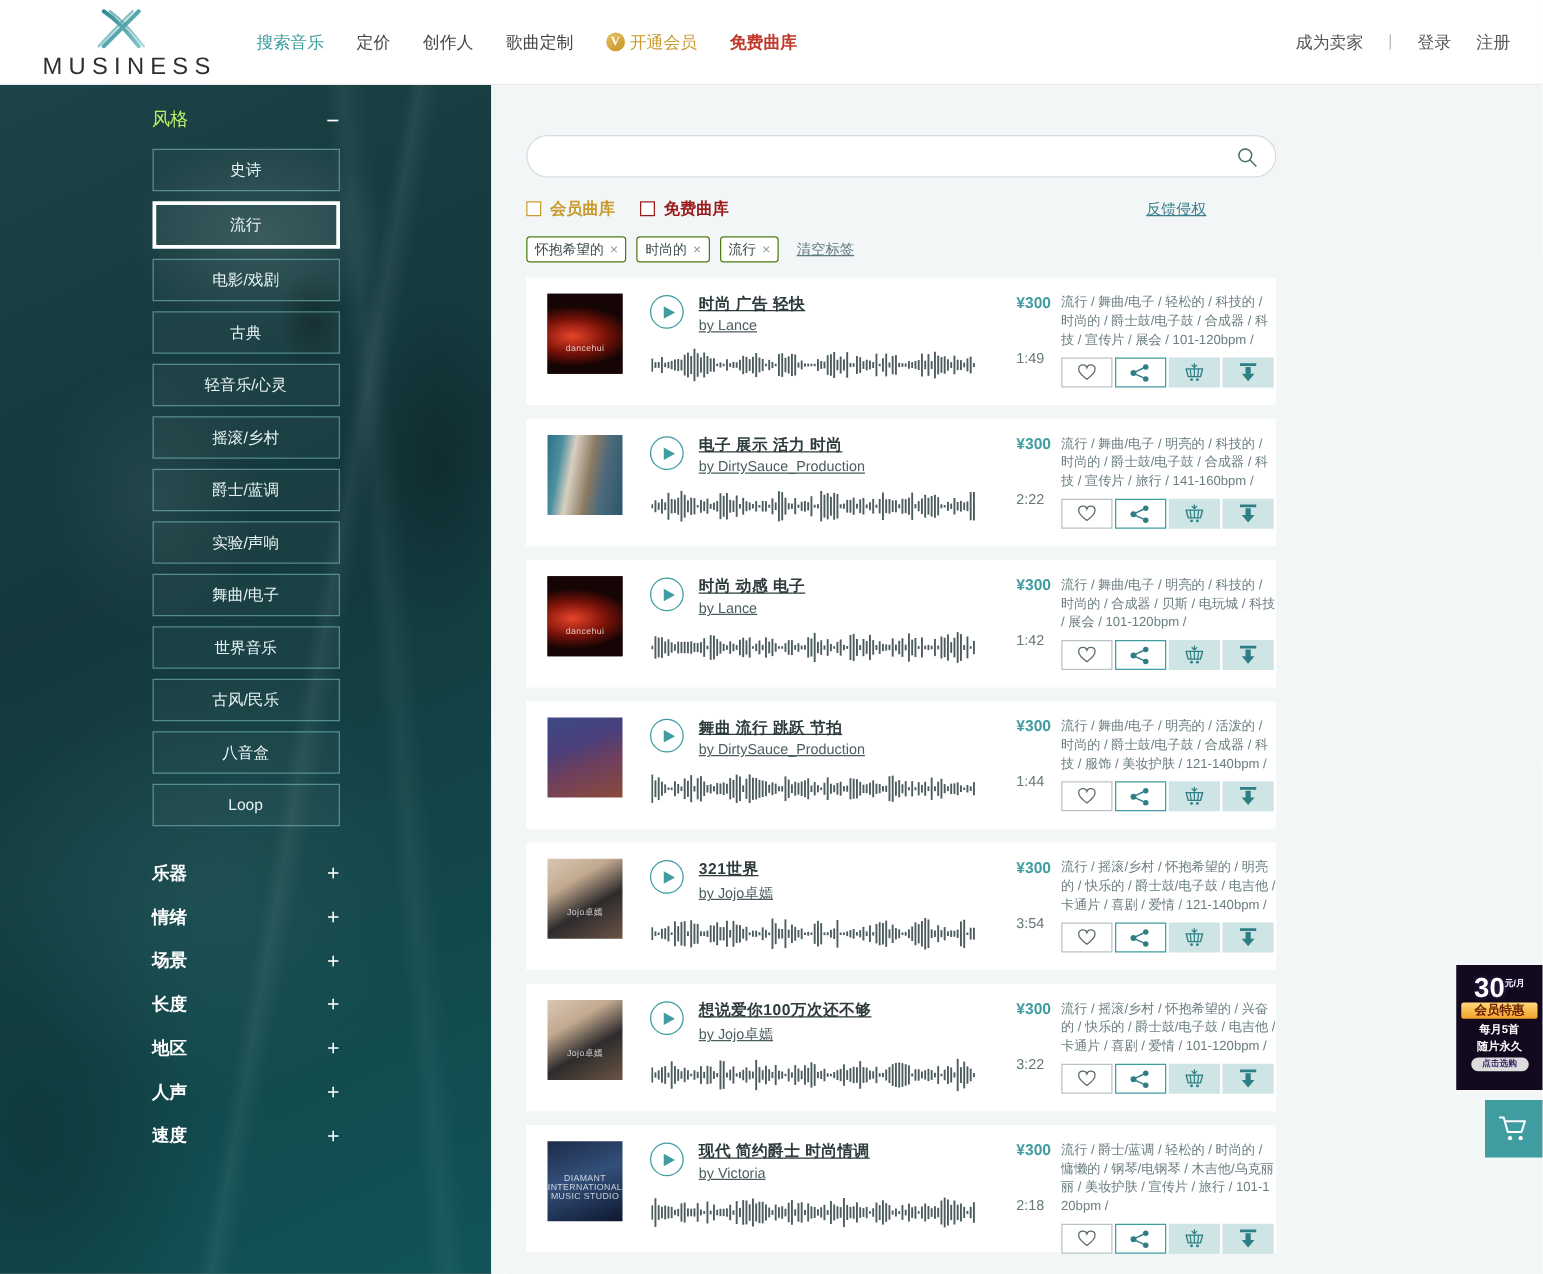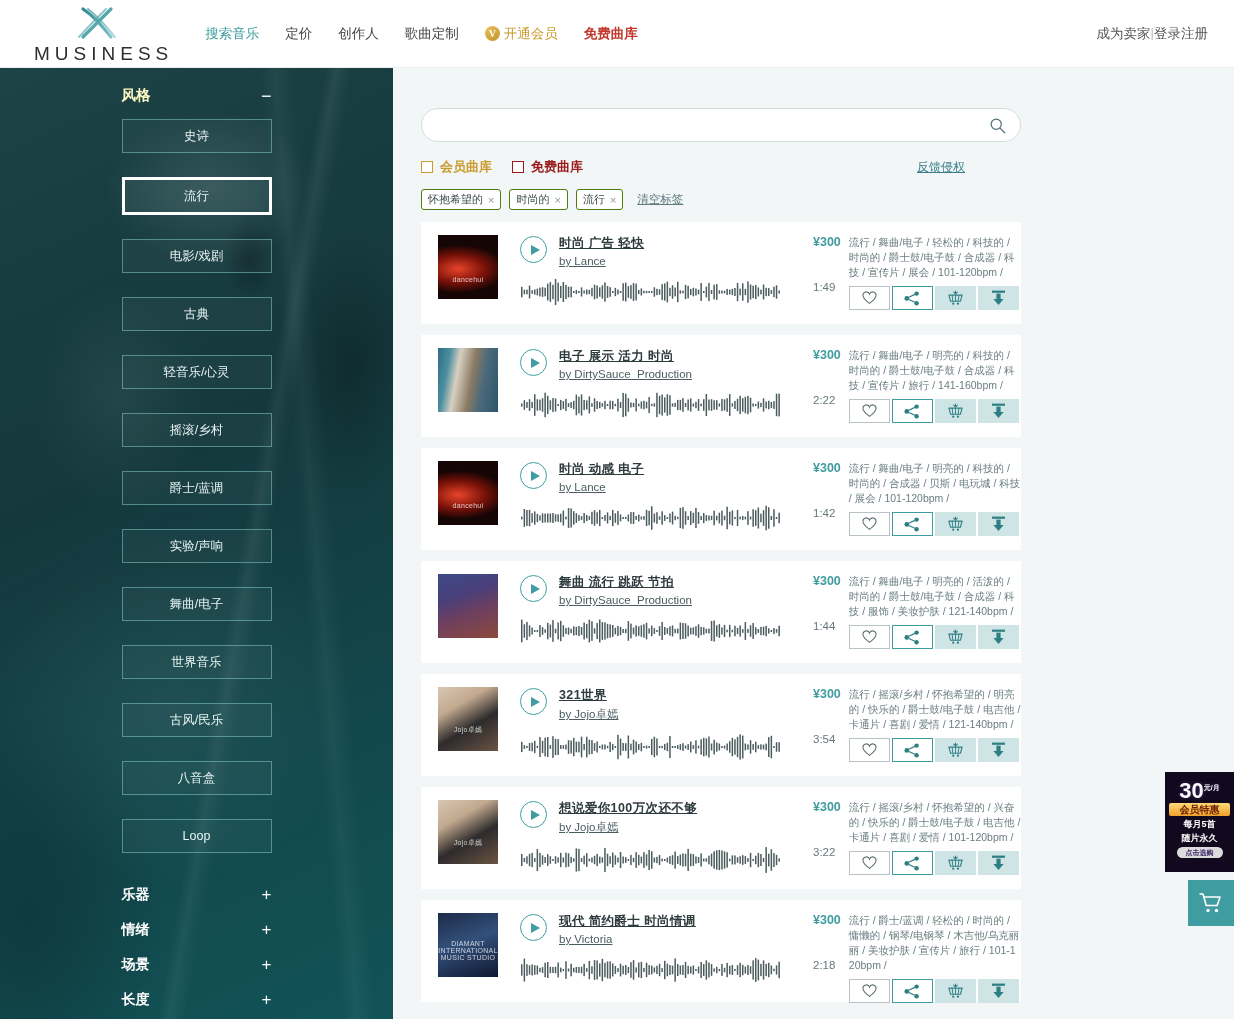--- a/index.html
+++ b/index.html
@@ -28,21 +28,21 @@
   .mainnav a.vip { color: #c99b2e; display: flex; align-items: center; gap: 4px; }
   .mainnav a.free { color: #c0392b; font-weight: 700; }
   .vip-badge {
     width: 15px; height: 15px; border-radius: 50%;
     background: linear-gradient(145deg,#e8c15f,#c59227);
     color: #fff; font-size: 10px; line-height: 15px; text-align: center;
     font-weight: 700; font-family: "Liberation Serif", serif;
   }
   .rightnav {
     margin-left: auto; margin-right: 26px; display: flex;
-    align-items: flex-start; 
+    align-items: flex-start; gap: 20px;
   }
   .rightnav a { font-size: 13.5px; color: #555; text-decoration: none; }
   .rightnav .sep { color: #bbb; font-size: 13px; }
 
   
   .sidebar {
     position: absolute; top: 68px; left: 0; width: 393px; height: 951px;
     background: #173c40; overflow: hidden;
   }
   .sidebar-photo {
@@ -62,29 +62,29 @@
       linear-gradient(100deg, transparent 58%, rgba(220,230,230,.07) 60%, transparent 63%),
       linear-gradient(85deg, transparent 72%, rgba(200,220,220,.06) 75%, transparent 79%),
       radial-gradient(ellipse 40px 60px at 250px 190px, rgba(0,0,0,.3), transparent 70%);
   }
   .sidebar-inner { position: relative; z-index: 2; padding: 0; }
 
   .group-head {
     display: flex; align-items: center; justify-content: space-between;
     width: 150px; margin: 0 auto; padding-top: 18px;
   }
-  .group-title { color: #fef9c3; font-size: 14.5px; font-weight: 700; }
+  .group-title { color: #bef264; font-size: 14.5px; font-weight: 400; }
   .group-toggle {
     color: #fff; font-size: 18px; line-height: 1; cursor: pointer;
     font-weight: 300; user-select: none;
   }
 
   .genre-list { margin-top: 14px; }
   .genre-btn {
-    display: block; width: 150px; height: 34px; margin: 0 auto 24px auto;
+    display: block; width: 150px; height: 34px; margin: 0 auto 8px auto;
     border: 1px solid rgba(130,200,200,.55);
     background: rgba(255,255,255,.03);
     color: #eaf4f4; font-size: 12.5px; text-align: center; line-height: 32px;
     cursor: pointer;
   }
   .genre-btn.selected {
     border: 3px solid #ffffff; background: rgba(255,255,255,.05);
     height: 38px; line-height: 32px;
   }
 

